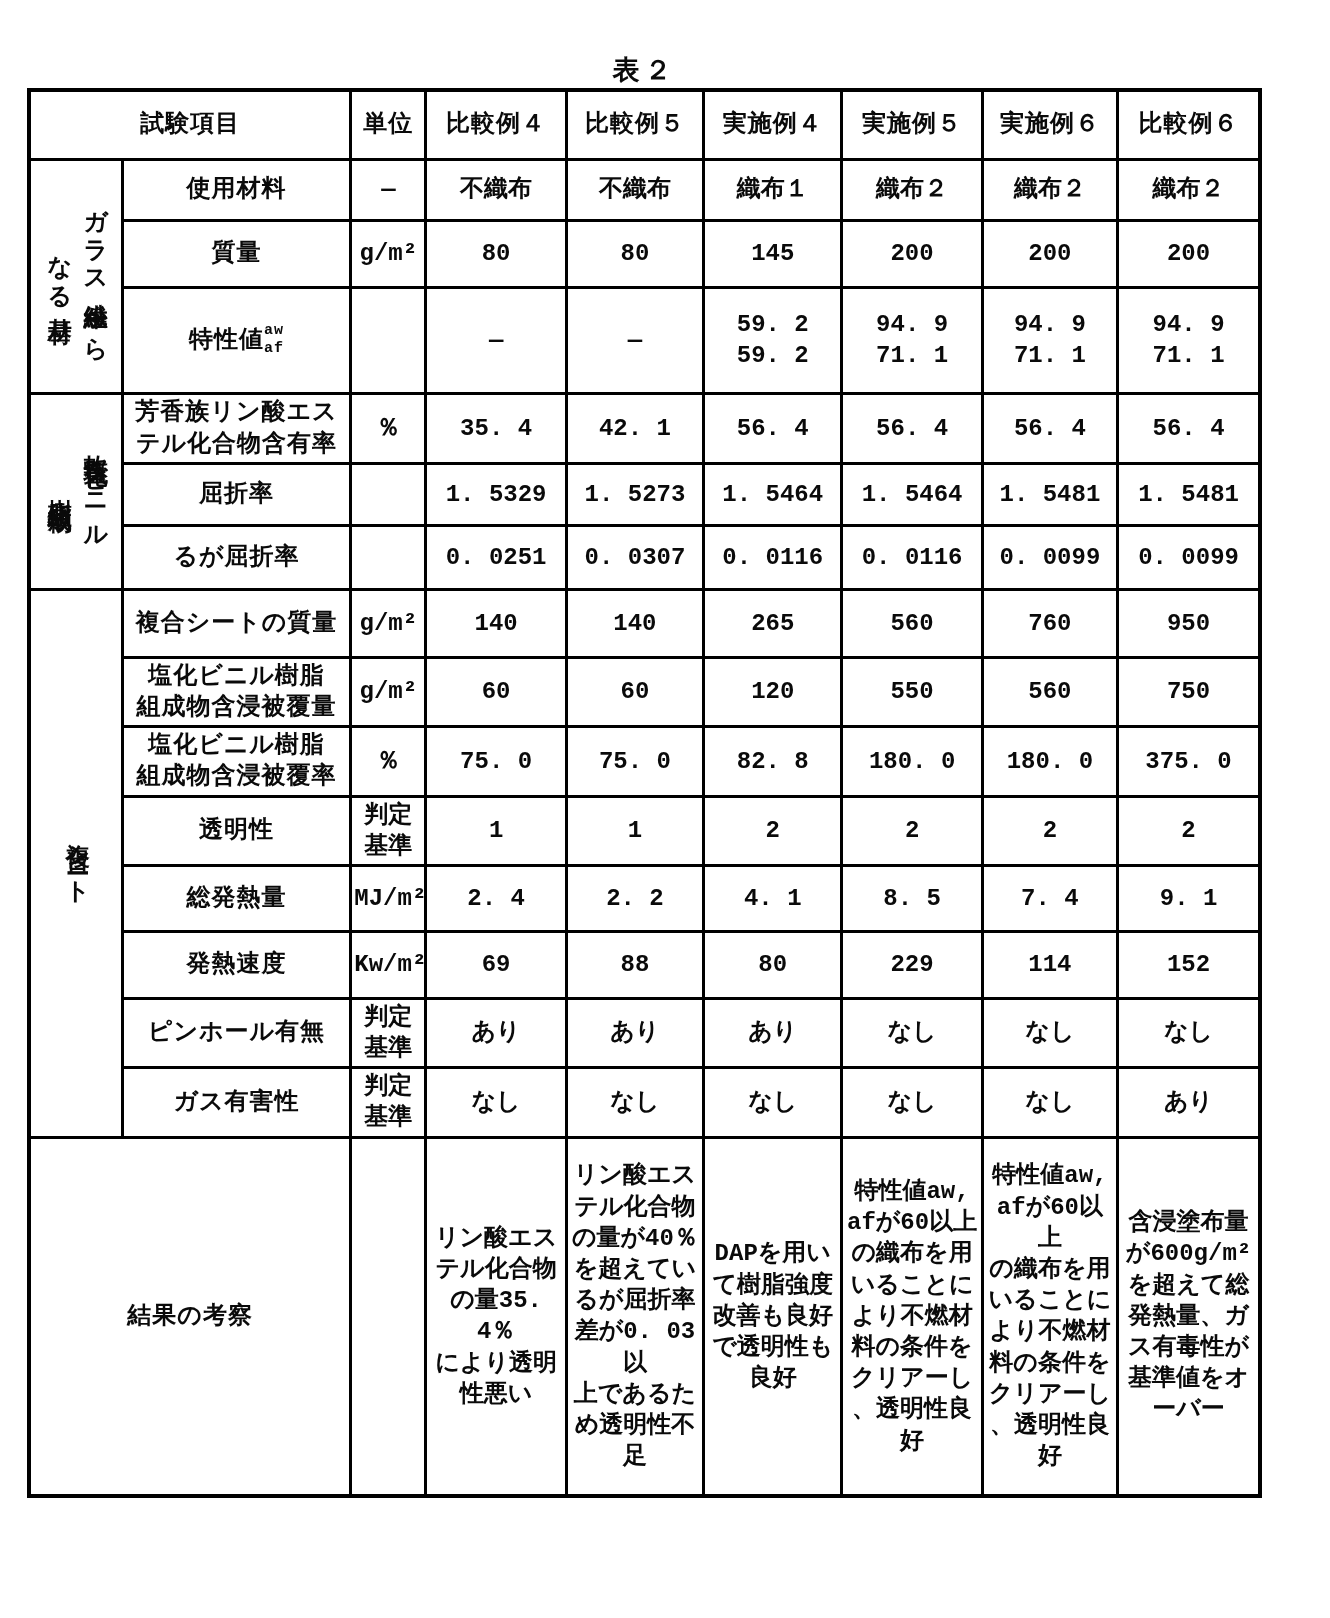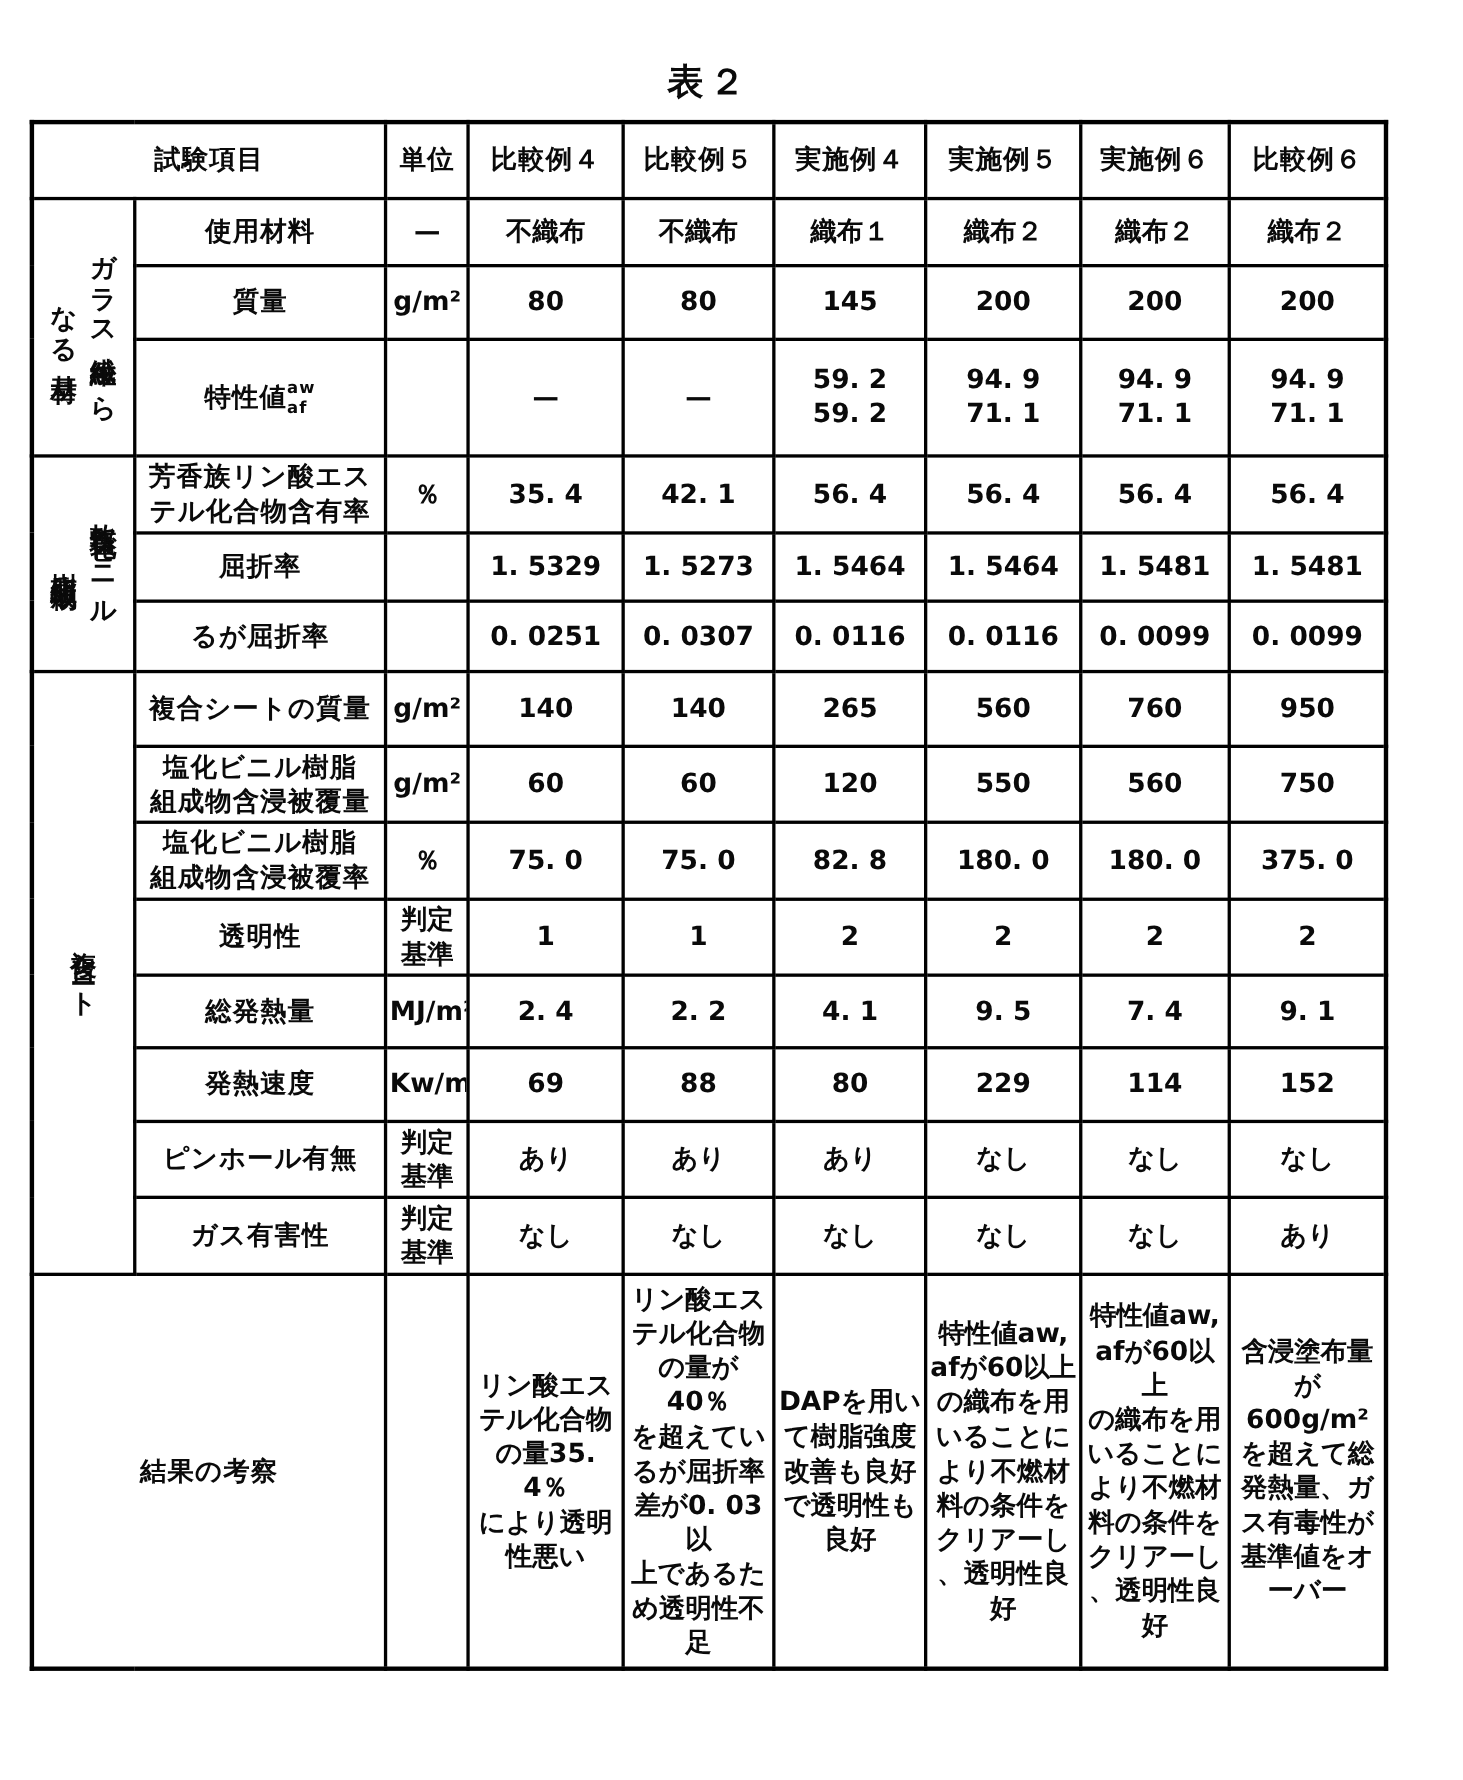--- a/index.html
+++ b/index.html
@@ -8,33 +8,34 @@
     background: #ffffff;
   }
   body {
     width: 1330px;
     min-height: 1618px;
     font-family: "DejaVu Sans", sans-serif;
     color: #0a0a0a;
   }
   .page-title {
     width: 1235px;
-    margin: 52px 0 12px 27px;
+    margin: 52px 0 0 27px;
     text-align: center;
-    font-size: 33px;
+    font-size: 27px;
     font-weight: bold;
     letter-spacing: 5px;
   }
   table.results {
     border-collapse: collapse;
     table-layout: fixed;
     width: 1235px;
     margin-left: 27px;
     border: 4px solid #000;
     background: #fff;
+    font-family: Liberation Mono, monospace;
   }
   table.results td {
     border: 3px solid #000;
     text-align: center;
     vertical-align: middle;
     font-size: 24px;
     font-weight: bold;
     line-height: 1.3;
     padding: 2px;
     white-space: pre-line;
@@ -227,21 +228,21 @@
       <td class="val">2</td>
       <td class="val">2</td>
     </tr>
 
     <tr style="height:66px">
       <td class="lbl">総発熱量</td>
       <td class="unit">MJ/m²</td>
       <td class="val">2. 4</td>
       <td class="val">2. 2</td>
       <td class="val">4. 1</td>
-      <td class="val">9. 5</td>
+      <td class="val">8. 5</td>
       <td class="val">7. 4</td>
       <td class="val">9. 1</td>
     </tr>
 
     <tr style="height:67px">
       <td class="lbl">発熱速度</td>
       <td class="unit">Kw/m²</td>
       <td class="val">69</td>
       <td class="val">88</td>
       <td class="val">80</td>

